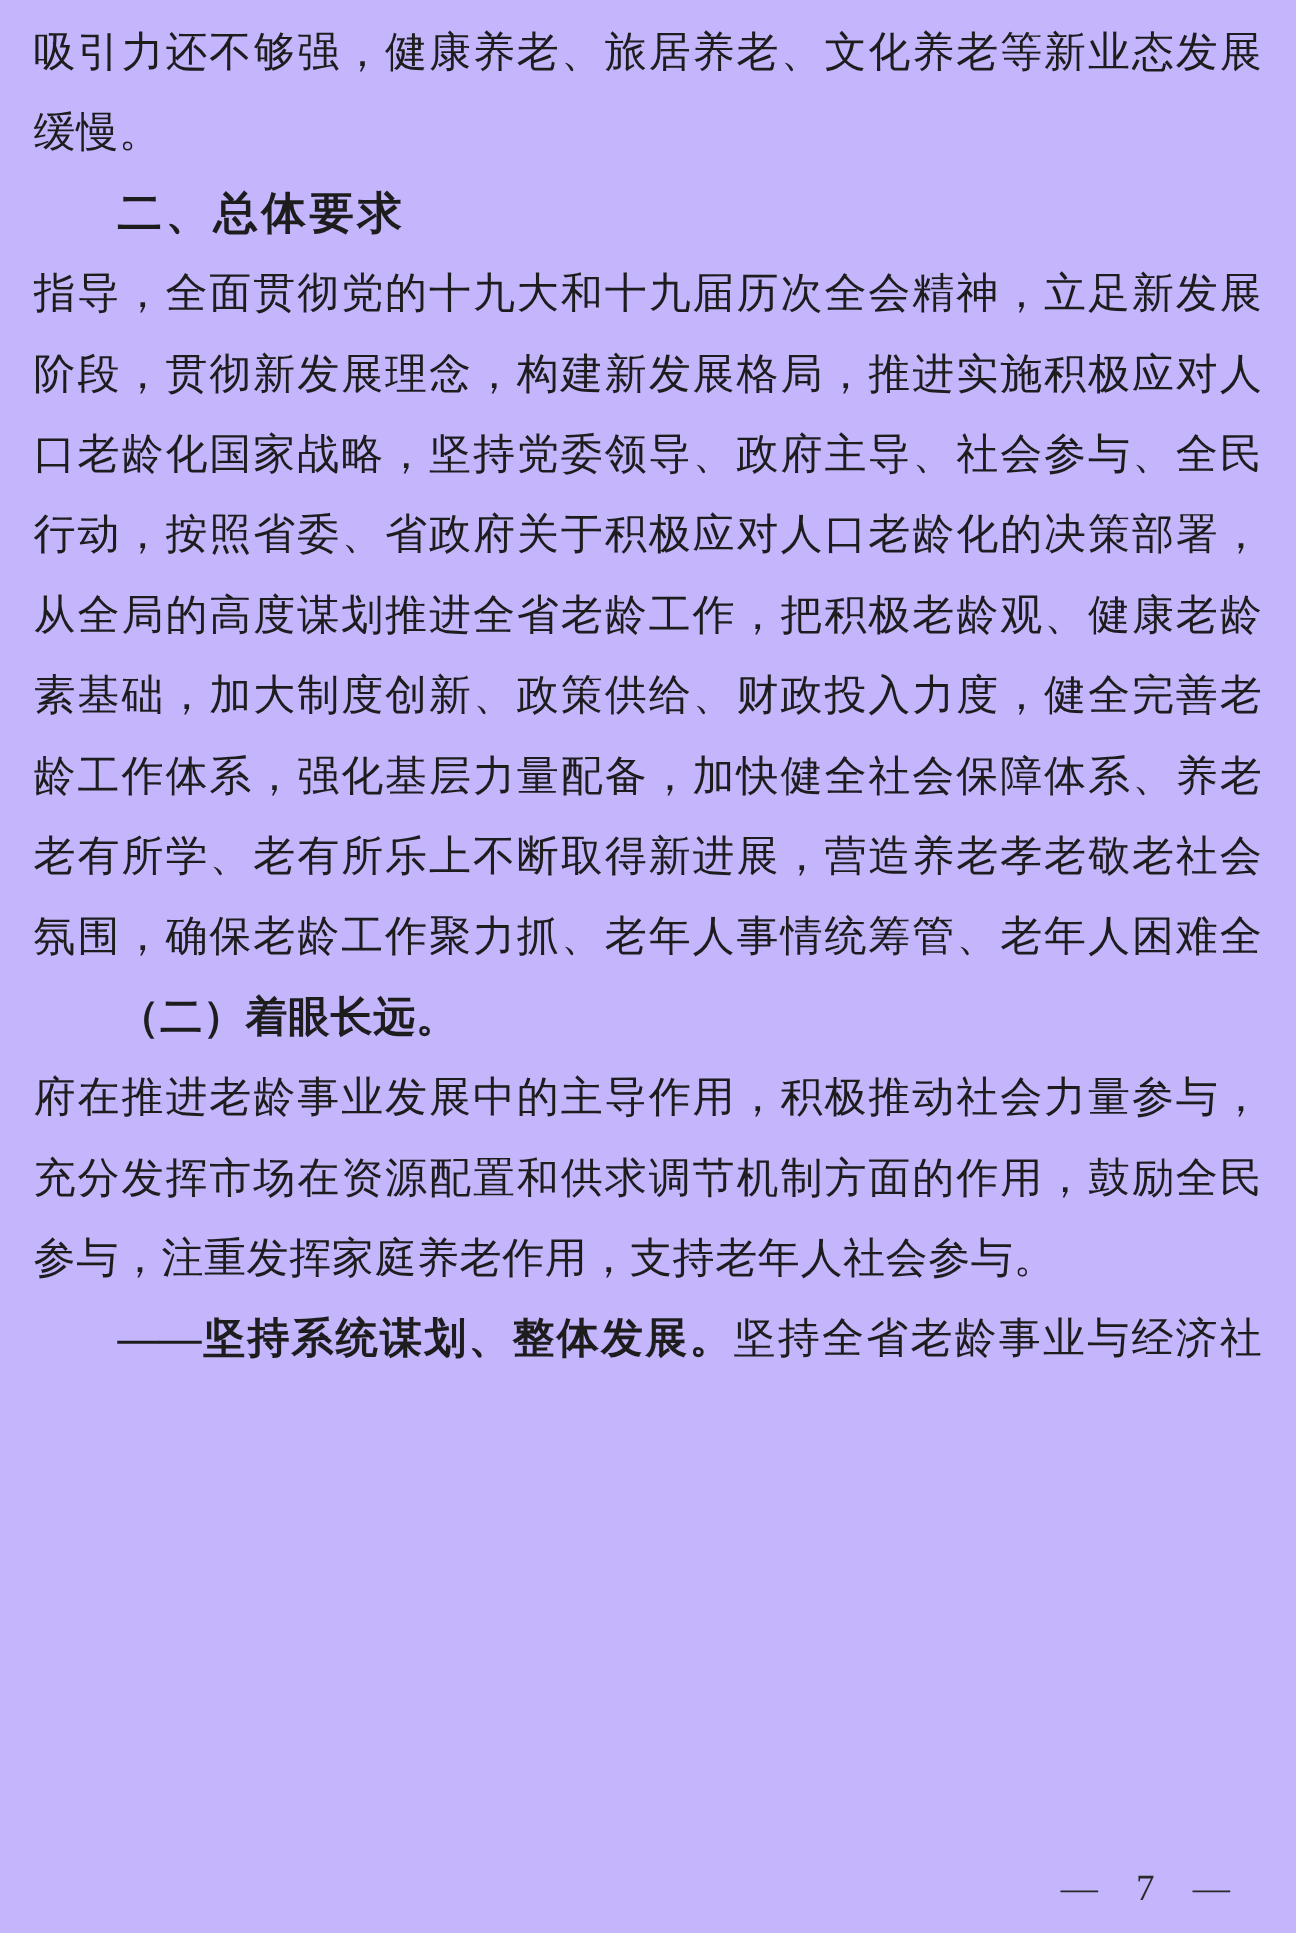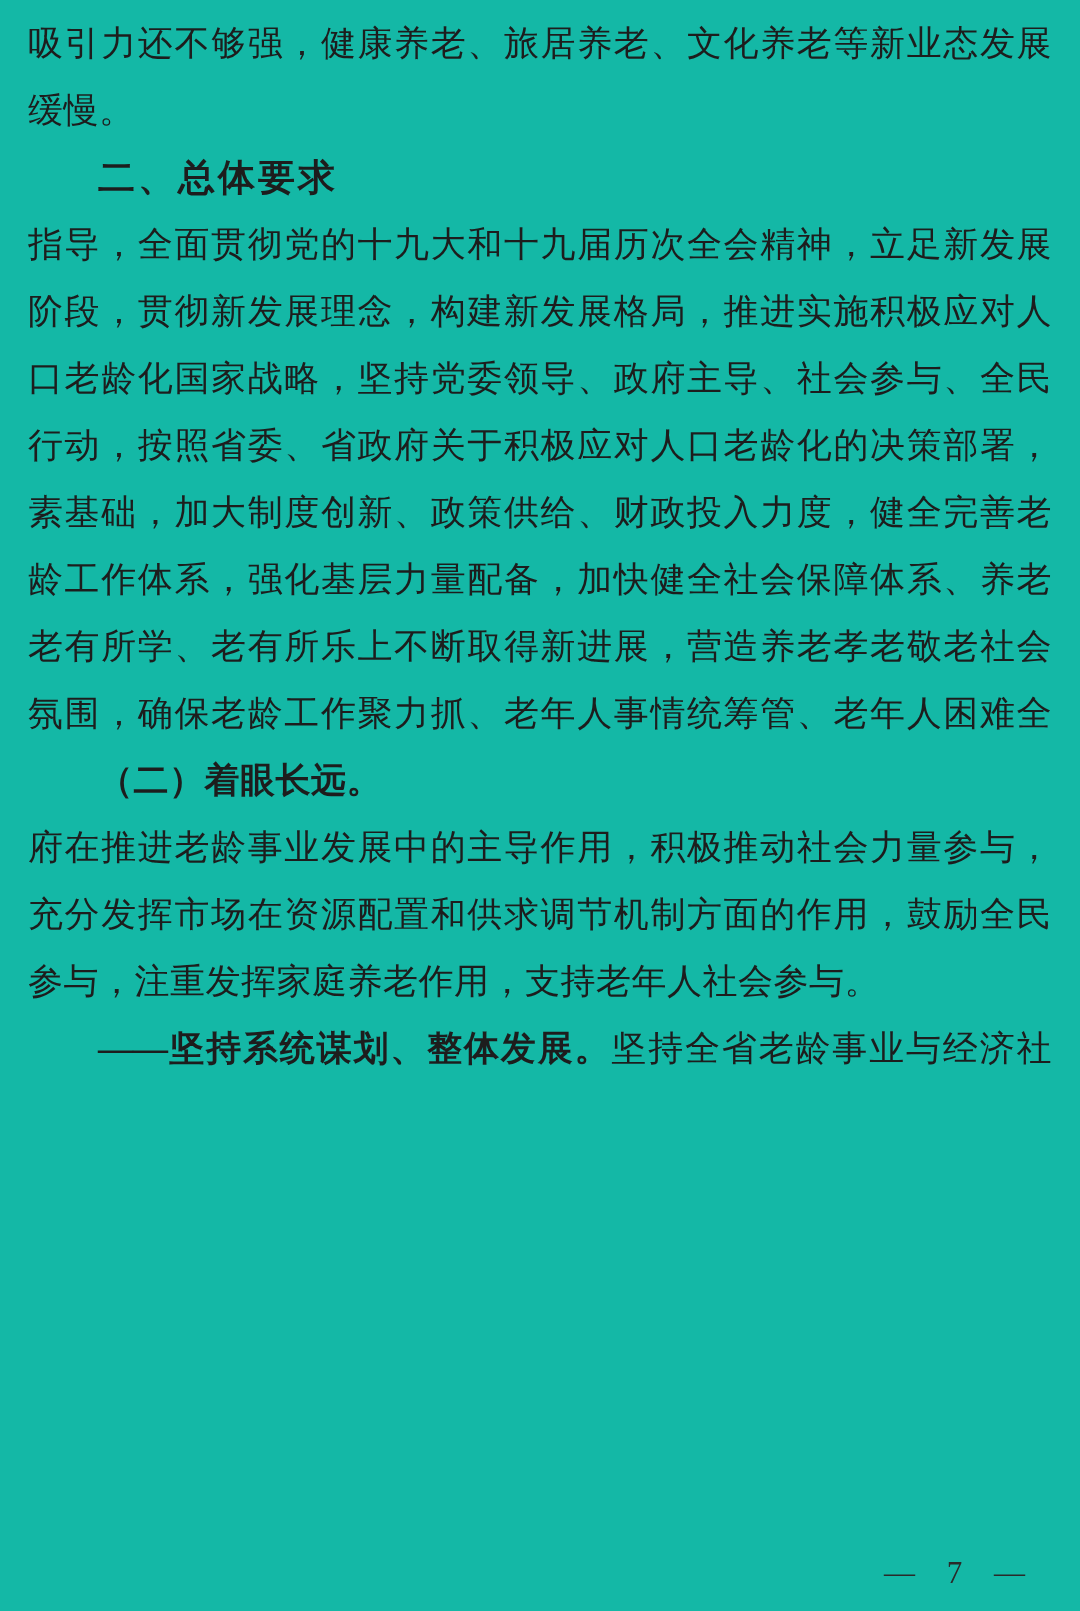--- a/index.html
+++ b/index.html
@@ -6,21 +6,21 @@
     margin: 0;
     padding: 0;
     background: #fbfbfa;
   }
   .page {
     position: relative;
     width: 1080px;
     height: 1611px;
     box-sizing: border-box;
     padding: 10px 28px 0 28px;
-    background: #14b8a6;
+    background: #c4b5fd;
     font-family: "Liberation Serif", "DejaVu Serif", serif;
     color: #1d1d1d;
     overflow: hidden;
   }
   .doc-content { width: 100%; }
   .line {
     height: 67px;
     line-height: 67px;
     font-size: 35px;
     letter-spacing: 0.5px;
@@ -57,20 +57,21 @@
 
 <div class="page">
   <div class="doc-content">
       <div class="line full">吸引力还不够强，健康养老、旅居养老、文化养老等新业态发展</div>
       <div class="line end">缓慢。</div>
       <div class="line heading">二、总体要求</div>
       <div class="line full">指导，全面贯彻党的十九大和十九届历次全会精神，立足新发展</div>
       <div class="line full">阶段，贯彻新发展理念，构建新发展格局，推进实施积极应对人</div>
       <div class="line full">口老龄化国家战略，坚持党委领导、政府主导、社会参与、全民</div>
       <div class="line full">行动，按照省委、省政府关于积极应对人口老龄化的决策部署，</div>
+      <div class="line full">从全局的高度谋划推进全省老龄工作，把积极老龄观、健康老龄</div>
       <div class="line full">素基础，加大制度创新、政策供给、财政投入力度，健全完善老</div>
       <div class="line full">龄工作体系，强化基层力量配备，加快健全社会保障体系、养老</div>
       <div class="line full">老有所学、老有所乐上不断取得新进展，营造养老孝老敬老社会</div>
       <div class="line full">氛围，确保老龄工作聚力抓、老年人事情统筹管、老年人困难全</div>
       <div class="line end indent"><span class="lead">（二）着眼长远。</span></div>
       <div class="line full">府在推进老龄事业发展中的主导作用，积极推动社会力量参与，</div>
       <div class="line full">充分发挥市场在资源配置和供求调节机制方面的作用，鼓励全民</div>
       <div class="line end">参与，注重发挥家庭养老作用，支持老年人社会参与。</div>
       <div class="line full indent"><span class="dash">——</span><span class="lead">坚持系统谋划、整体发展。</span><span>坚持全省老龄事业与经济社</span></div>
     </div>

